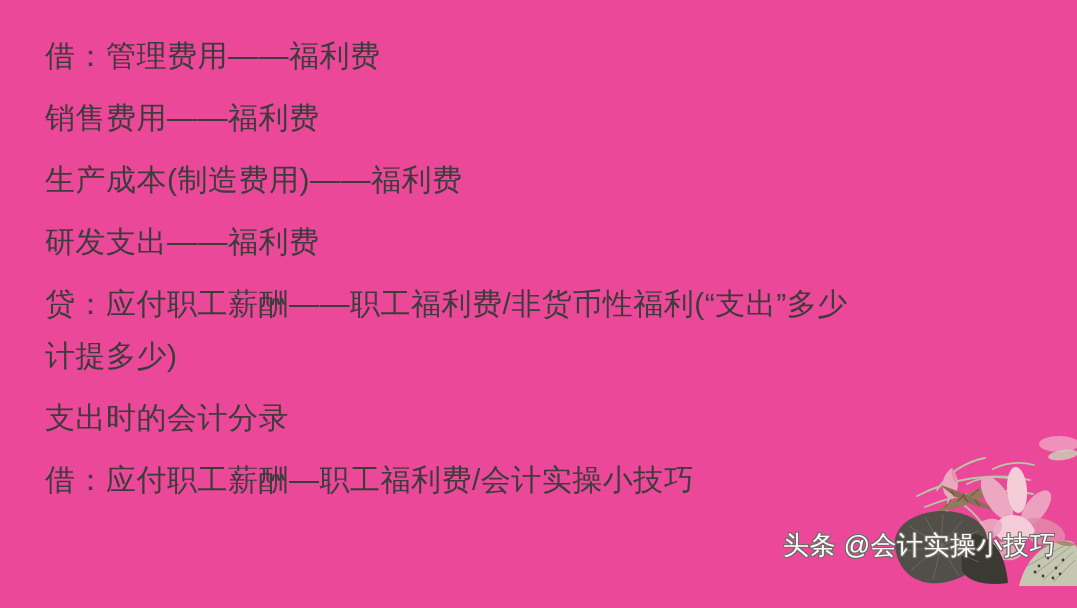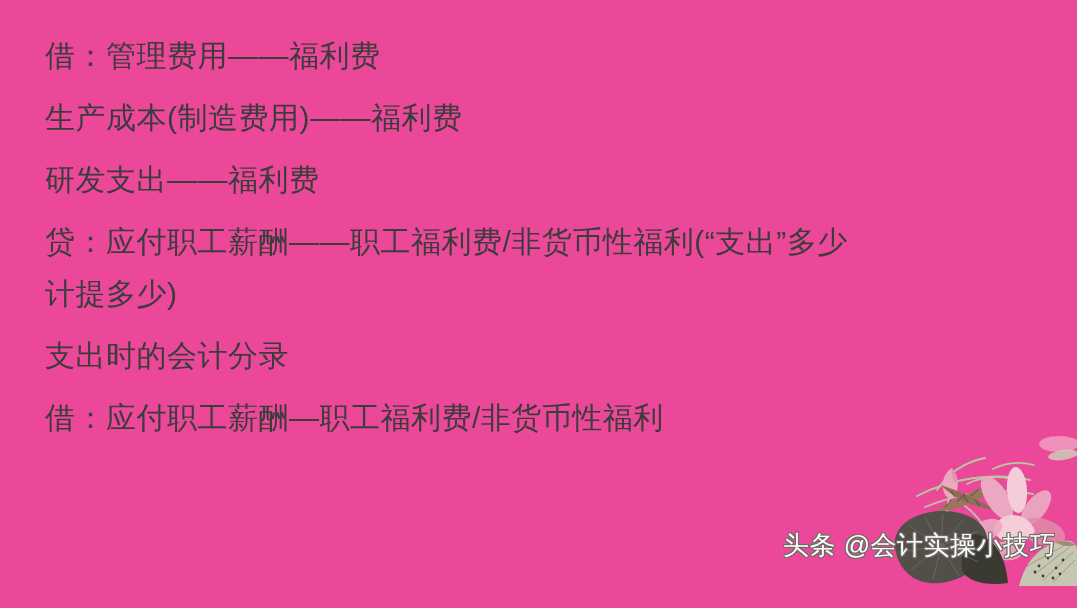--- a/index.html
+++ b/index.html
@@ -60,26 +60,27 @@
   .pale-vein { stroke: #8e8d79; stroke-width: 0.9; opacity: 0.8; }
   .speckle { fill: #3f3d33; }
 </style>
 </head>
 <body>
 
 <div class="page">
 
   <div class="content">
     <p>借：管理费用——福利费</p>
+    <p>销售费用——福利费</p>
     <p>生产成本(制造费用)——福利费</p>
     <p>研发支出——福利费</p>
     <p>贷：应付职工薪酬——职工福利费/非货币性福利(“支出”多少
 计提多少)</p>
     <p>支出时的会计分录</p>
-    <p>借：应付职工薪酬—职工福利费/非货币性福利</p>
+    <p>借：应付职工薪酬—职工福利费/会计实操小技巧</p>
   </div>
 
   <svg class="artwork" viewBox="0 0 210 168" aria-hidden="true">
 
     <ellipse cx="192" cy="10" rx="20" ry="8" opacity="0.55" fill="#f4cdd9"></ellipse>
     <ellipse cx="196" cy="21" rx="15" ry="5" opacity="0.8" transform="rotate(-8 196 21)" fill="#ccd3ba"></ellipse>
 
     <g>
       <path class="grass" d="M 50 62 C 85 44, 125 38, 163 46" stroke="#b7c8a3"></path>
       <path class="grass" d="M 58 73 C 95 58, 132 53, 166 60" stroke="#b7c8a3"></path>

